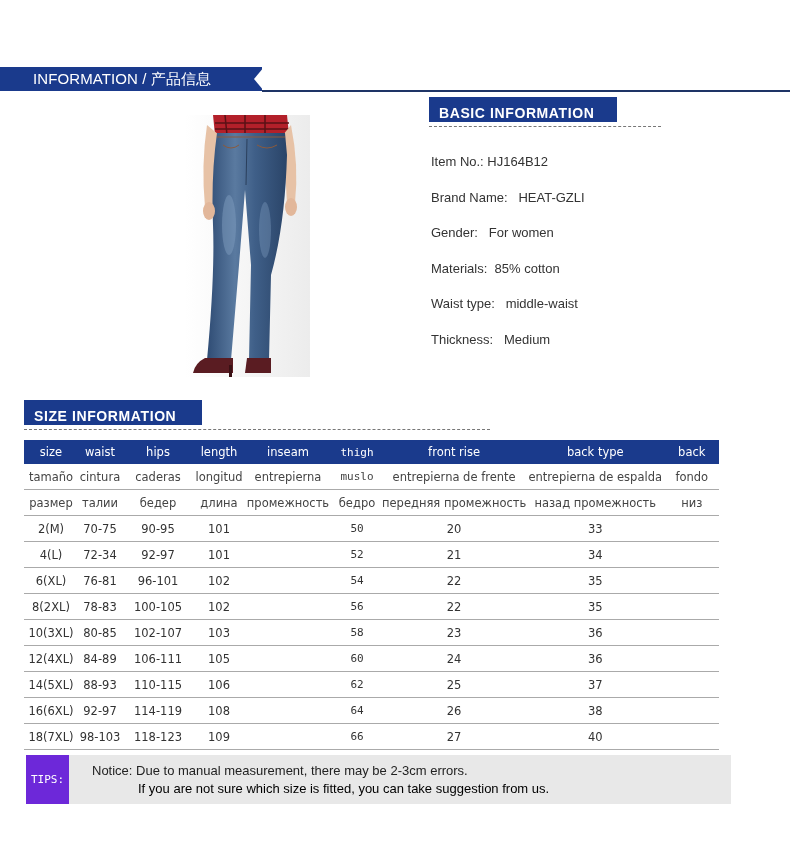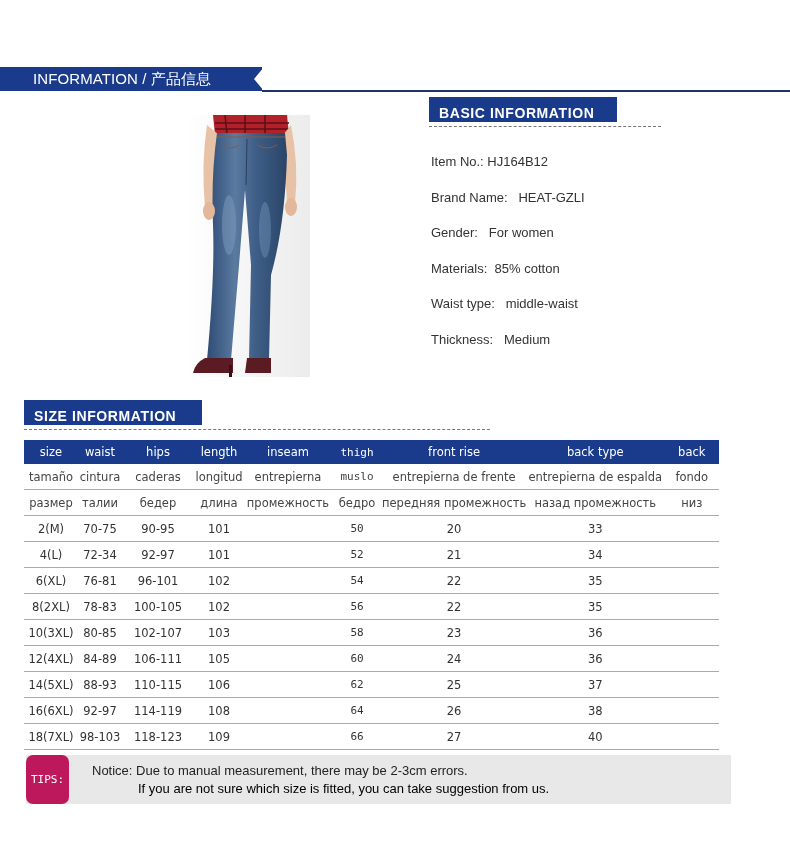--- a/index.html
+++ b/index.html
@@ -34,22 +34,22 @@
     
     .size-table { position: absolute; left: 24px; top: 440px; border-collapse: collapse;
                   font-family: "DejaVu Sans", sans-serif; font-size: 11.5px; color: #444; }
     .size-table td { height: 25px; padding: 0; text-align: center; border-bottom: 1px solid #aaa; white-space: nowrap; }
     .size-table tr.head td { background: #1a3a8c; color: #fff; border-bottom: none; height: 24px; }
     .size-table tr.body-row td { color: #333; }
     .size-table td.mono { font-family: "DejaVu Sans Mono", monospace; font-size: 11px; }
 
     
     .tips { position: absolute; left: 26px; top: 755px; width: 705px; height: 49px; background: #e8e8e8; }
-    .tips .label { position: absolute; left: 0; top: 0; width: 43px; height: 49px; background: #be185d; color: #fff;
-                   font-family: "DejaVu Sans Mono", monospace; font-size: 11px; line-height: 49px; text-align: center; border-radius: 7px; }
+    .tips .label { position: absolute; left: 0; top: 0; width: 43px; height: 49px; background: #6d28d9; color: #fff;
+                   font-family: "DejaVu Sans Mono", monospace; font-size: 11px; line-height: 49px; text-align: center; }
     .tips .line1 { position: absolute; left: 66px; top: 8px; font-size: 13px; color: #222; white-space: nowrap; }
     .tips .line2 { position: absolute; left: 112px; top: 26px; font-size: 13px; color: #000000; white-space: nowrap; }
   </style>
 </head>
 <body>
 
 <div class="top-banner">
   <div class="bar"></div>
   <div class="notch"></div>
   <div class="line"></div>

